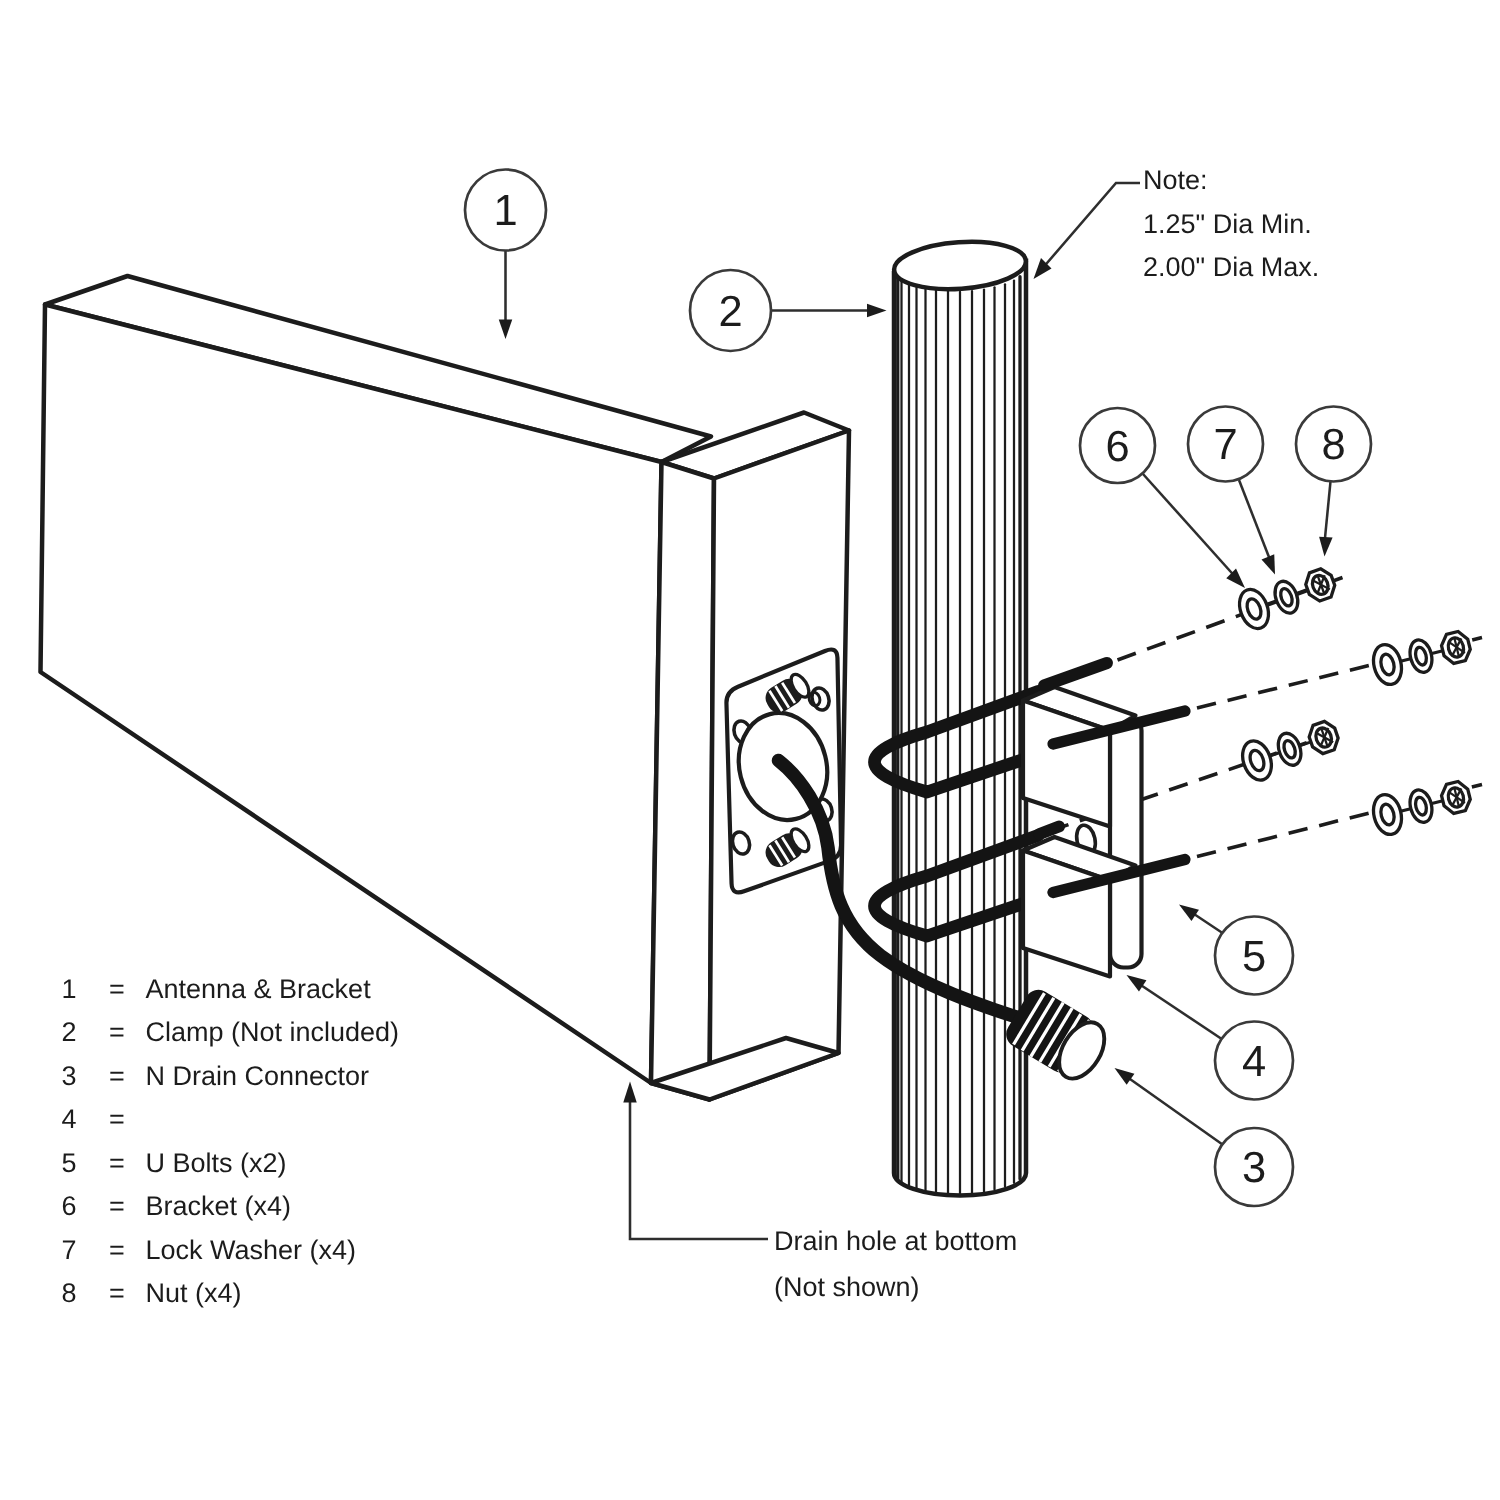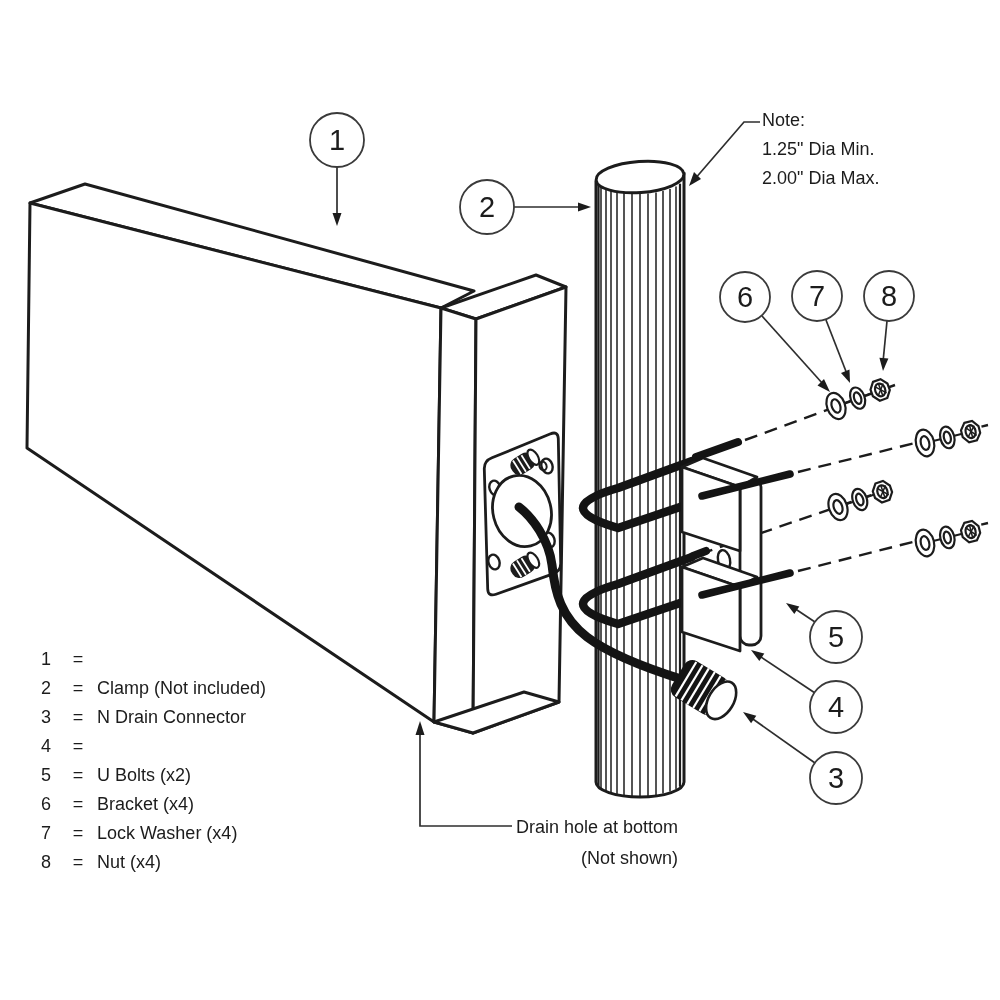--- a/index.html
+++ b/index.html
@@ -1,21 +1,21 @@
 <!DOCTYPE html>
 <html><head>
 <meta charset="utf-8">
 <style>
   html,body{margin:0;padding:0;background:#ffffff;}
   .stage{position:relative;width:1000px;height:1000px;background:#ffffff;overflow:hidden;
          font-family:"Liberation Sans", sans-serif;color:#1c1c1c;}
   .stage svg{position:absolute;left:0;top:0;}
   .textblock{position:absolute;font-size:18px;line-height:29px;white-space:nowrap;}
   .note-block{left:762px;top:106px;}
-  .drain-block{left:516px;top:812px;line-height:31px;text-align:right;}
+  .drain-block{left:516px;top:812px;line-height:31px;}
   .legend-block{left:33px;top:645px;}
   .legend-row{display:flex;height:29px;line-height:29px;}
   .lnum{width:26px;text-align:center;}
   .leq{width:38px;text-align:center;}
   .llabel{white-space:nowrap;}
   .callout-num{font-size:29px;fill:#1c1c1c;}
   text{font-family:"Liberation Sans", sans-serif;}
 </style>
 </head>
 <body>
@@ -227,20 +227,21 @@
 
   <div class="textblock drain-block">
     <div>Drain hole at bottom</div>
     <div>(Not shown)</div>
   </div>
 
   <div class="textblock legend-block">
     <div class="legend-row">
       <span class="lnum">1</span>
         <span class="leq">=</span>
+        <span class="llabel">Antenna &amp; Bracket</span>
     </div>
     <div class="legend-row">
       <span class="lnum">2</span>
         <span class="leq">=</span>
         <span class="llabel">Clamp (Not included)</span>
     </div>
     <div class="legend-row">
       <span class="lnum">3</span>
         <span class="leq">=</span>
         <span class="llabel">N Drain Connector</span>

